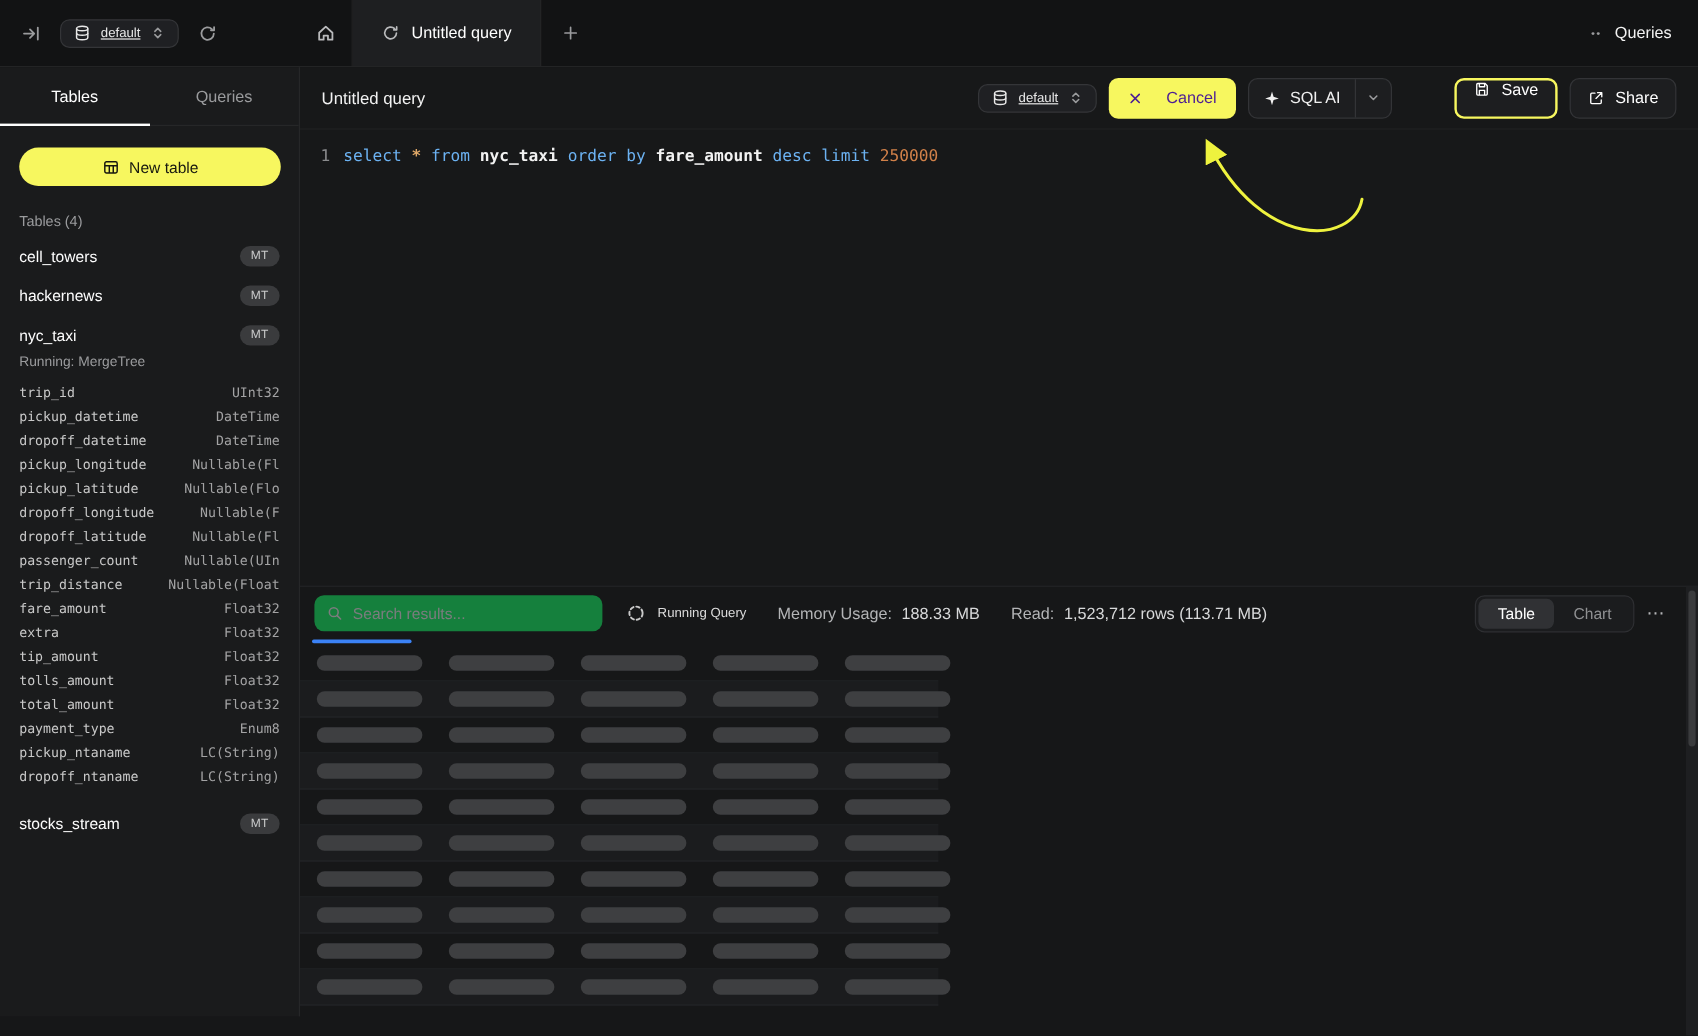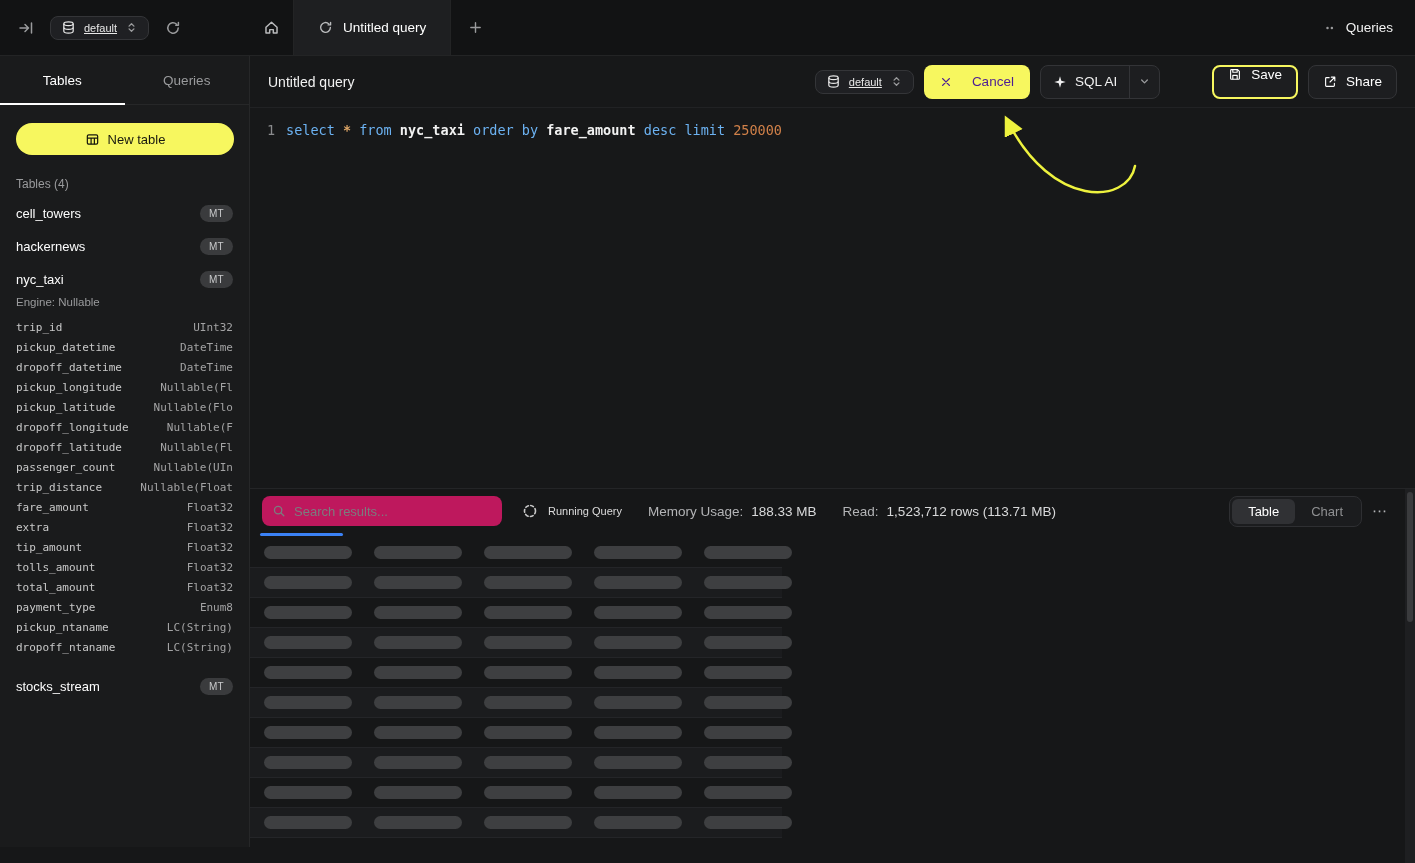--- a/index.html
+++ b/index.html
@@ -83,21 +83,21 @@
   .tok-ident { color:#f2f2f2; font-weight:bold; }
   .tok-star { color:#e0a868; font-weight:bold; }
   .tok-num { color:#d08049; }
   .tok-pl { color:#e0e0e0; }
 
   .annotation { position:absolute; left:700px; top:40px; pointer-events:none; }
 
   
   .results { position:absolute; left:0; right:0; top:432px; bottom:0; border-top:1px solid #242527; background:#161718; }
   .results-toolbar { height:44px; display:flex; align-items:center; padding:0 12px; }
-  .results-search { width:240px; height:30px; background:#be185d; border-radius:8px;
+  .results-search { width:240px; height:30px; background:#15803d; border-radius:8px;
                     display:flex; align-items:center; gap:8px; padding:0 10px; color:#7b7c7e; }
   .results-search input { flex:1; background:transparent; border:none; outline:none; color:#e8e8e8; font-size:13px; min-width:0; }
   .results-search input::placeholder { color:#7b7c7e; }
   .spinner { margin-left:20px; color:#c9c9c9; animation:spin 1.2s linear infinite; }
   @keyframes spin { to { transform:rotate(360deg); } }
   .status-text { margin-left:10px; color:#dcdcdc; font-size:11px;text-align:center; }
   .stat-label { margin-left:26px; color:#b3b4b6; font-size:13.5px; }
   .stat-value { margin-left:8px; color:#d8d9da; font-size:13.5px; }
   .view-toggle { margin-left:auto; display:flex; align-items:center; background:#1b1c1e;
                  border:1px solid #2e2f32; border-radius:8px; padding:2px; }
@@ -201,21 +201,21 @@
         <span class="badge">MT</span>
       </div>
       <div class="table-row">
         <span class="table-name">hackernews</span>
         <span class="badge">MT</span>
       </div>
       <div class="table-row">
         <span class="table-name">nyc_taxi</span>
         <span class="badge">MT</span>
       </div>
-      <div class="engine-line">Engine: Nullable</div>
+      <div class="engine-line">Running: MergeTree</div>
       <div class="columns">
         <div class="col-row">
           <span class="col-name">trip_id</span>
           <span class="col-type">UInt32</span>
         </div>
         <div class="col-row">
           <span class="col-name">pickup_datetime</span>
           <span class="col-type">DateTime</span>
         </div>
         <div class="col-row">

